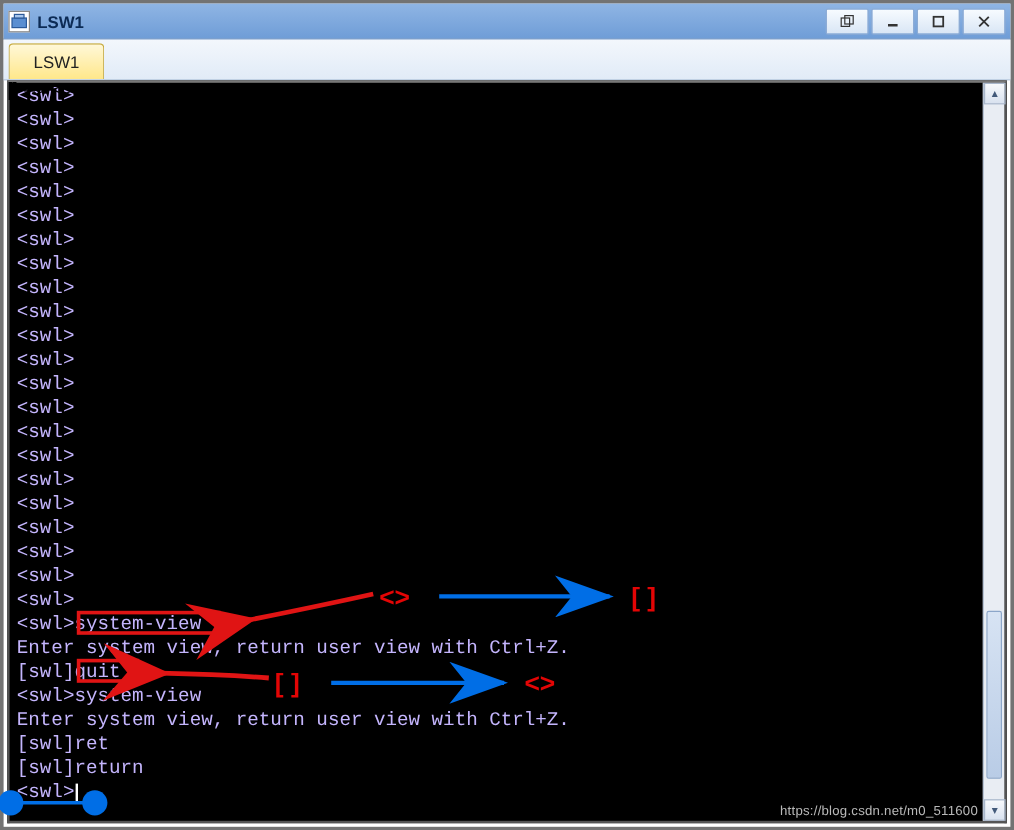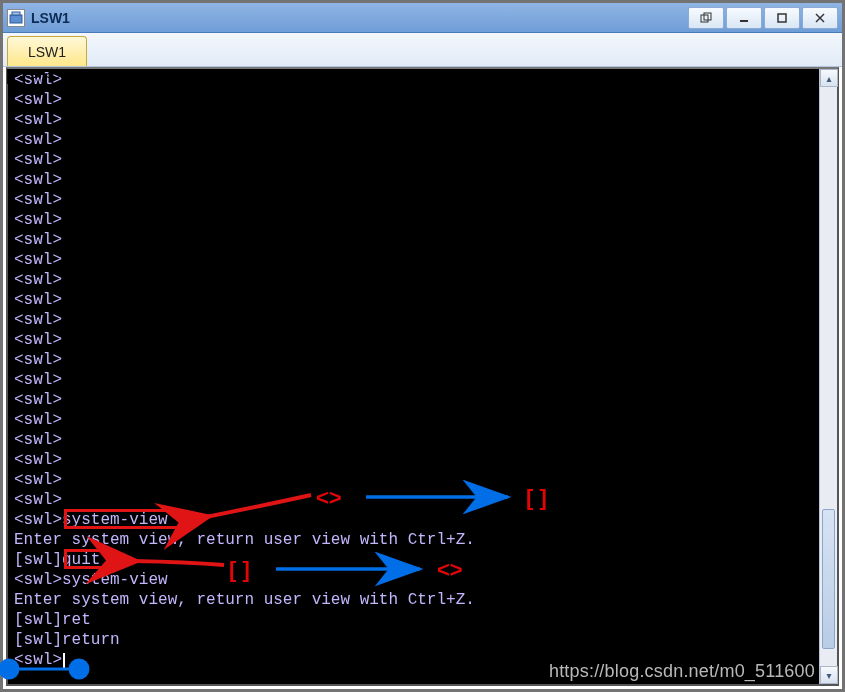--- a/index.html
+++ b/index.html
@@ -131,21 +131,21 @@
   .red { color: #e30505; }
   .redbox {
     position: absolute;
     border: 3px solid #e01414;
     background: transparent;
   }
   .watermark {
     position: absolute;
     right: 6px; bottom: 4px;
     font-family: Arial, sans-serif;
-    font-size: 18px;
+    font-size: 11px;
     color: #d9d9d9;
     opacity: .85;
     letter-spacing: .2px;
   }
   svg.annot { position: absolute; overflow: visible; }
 </style>
 </head>
 <body>
 
 <div class="outer">

